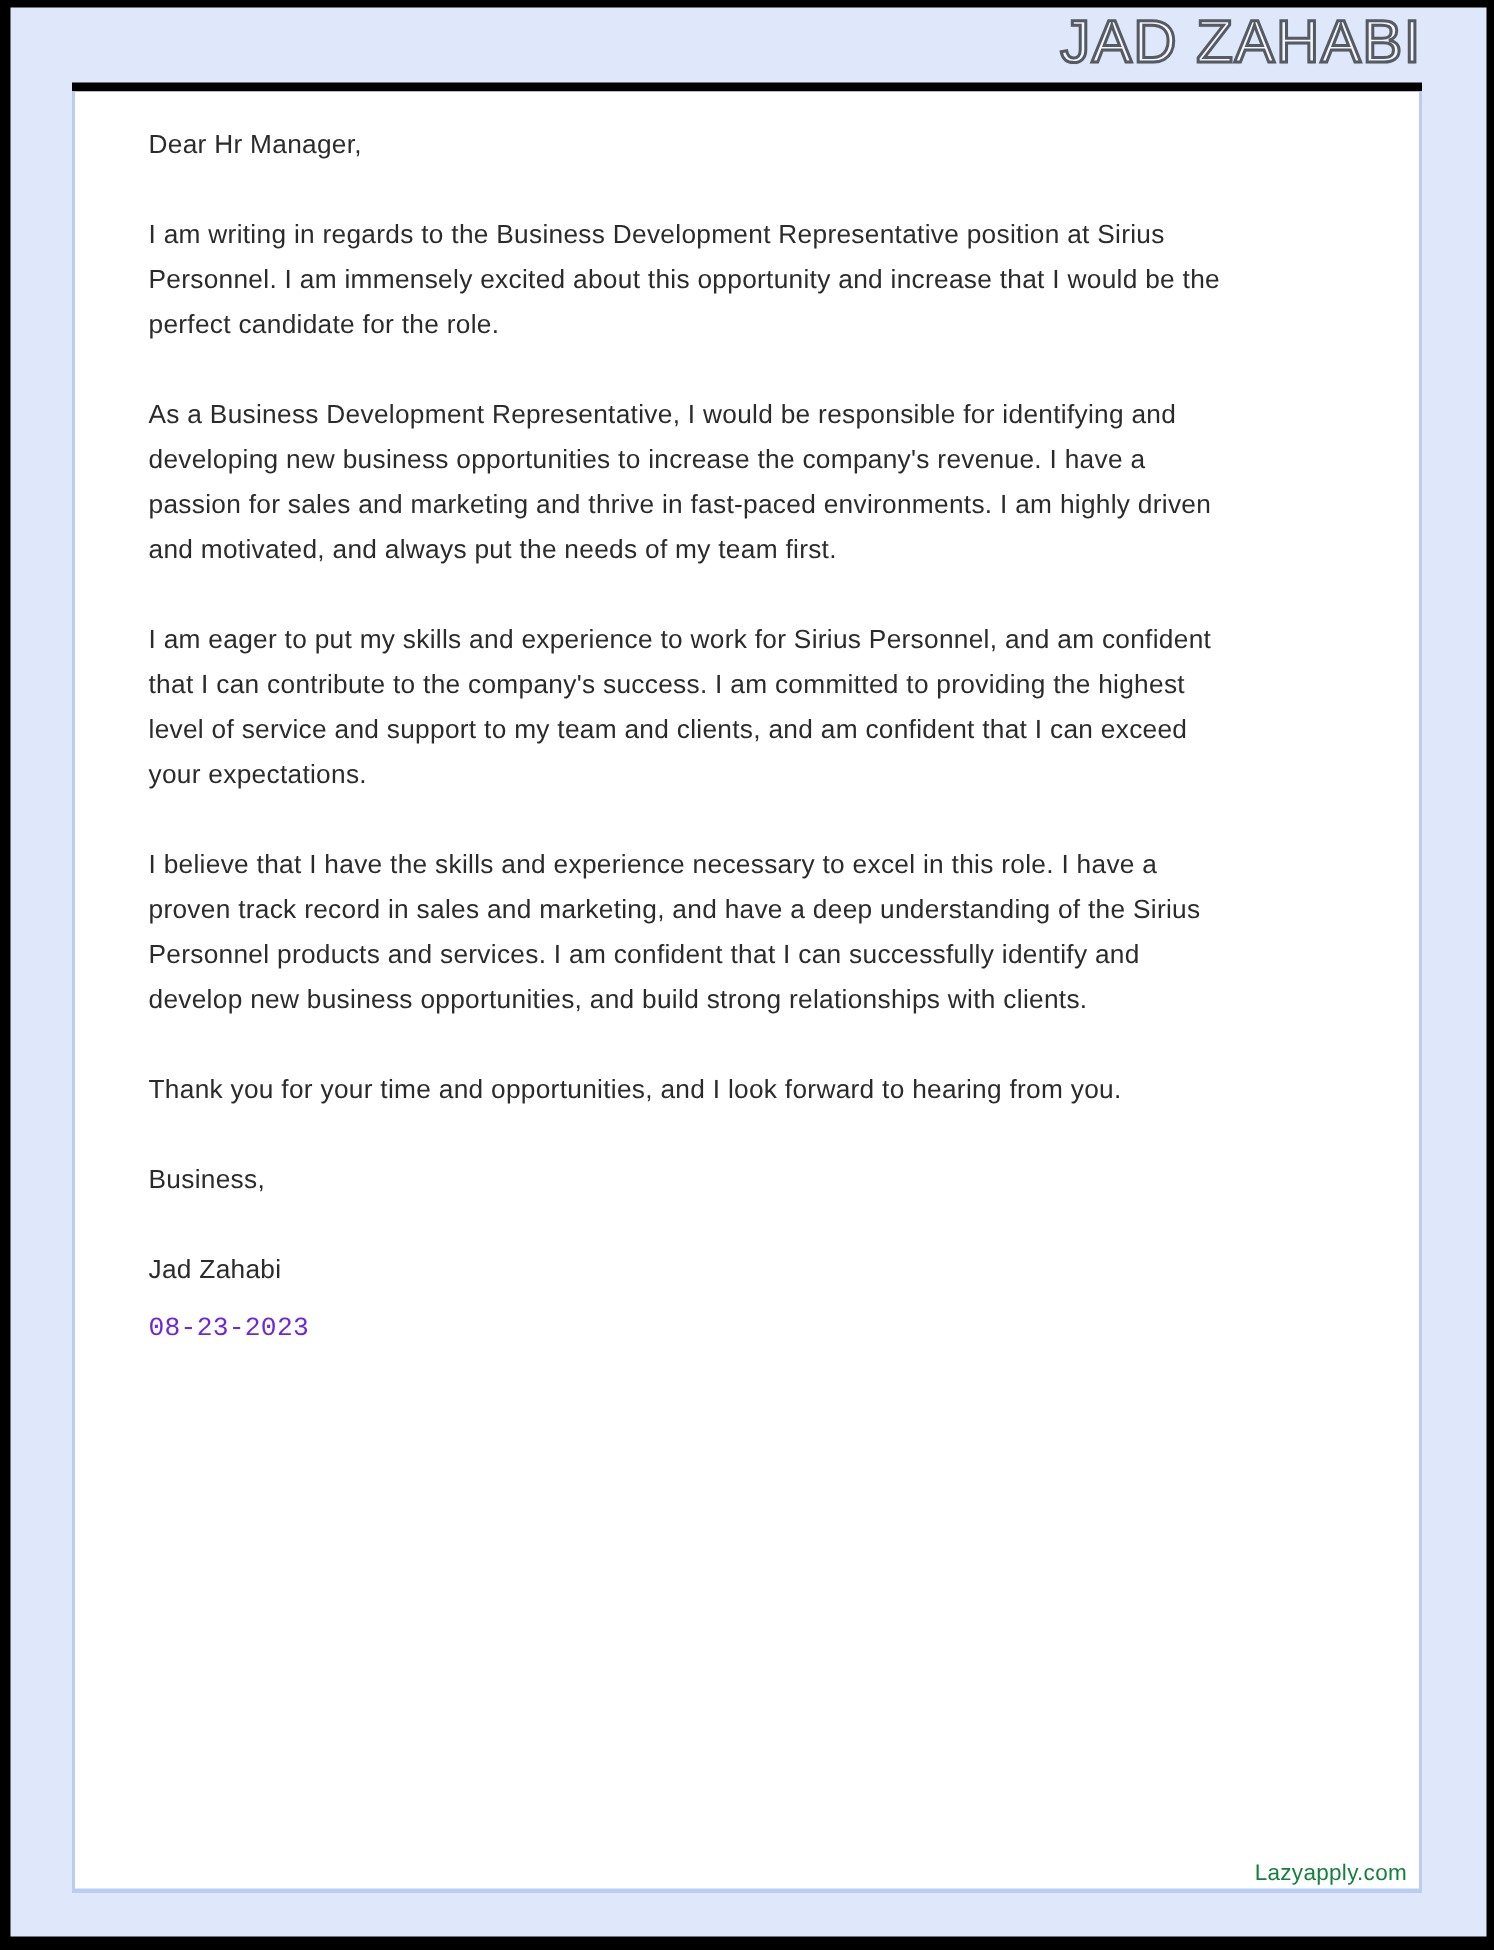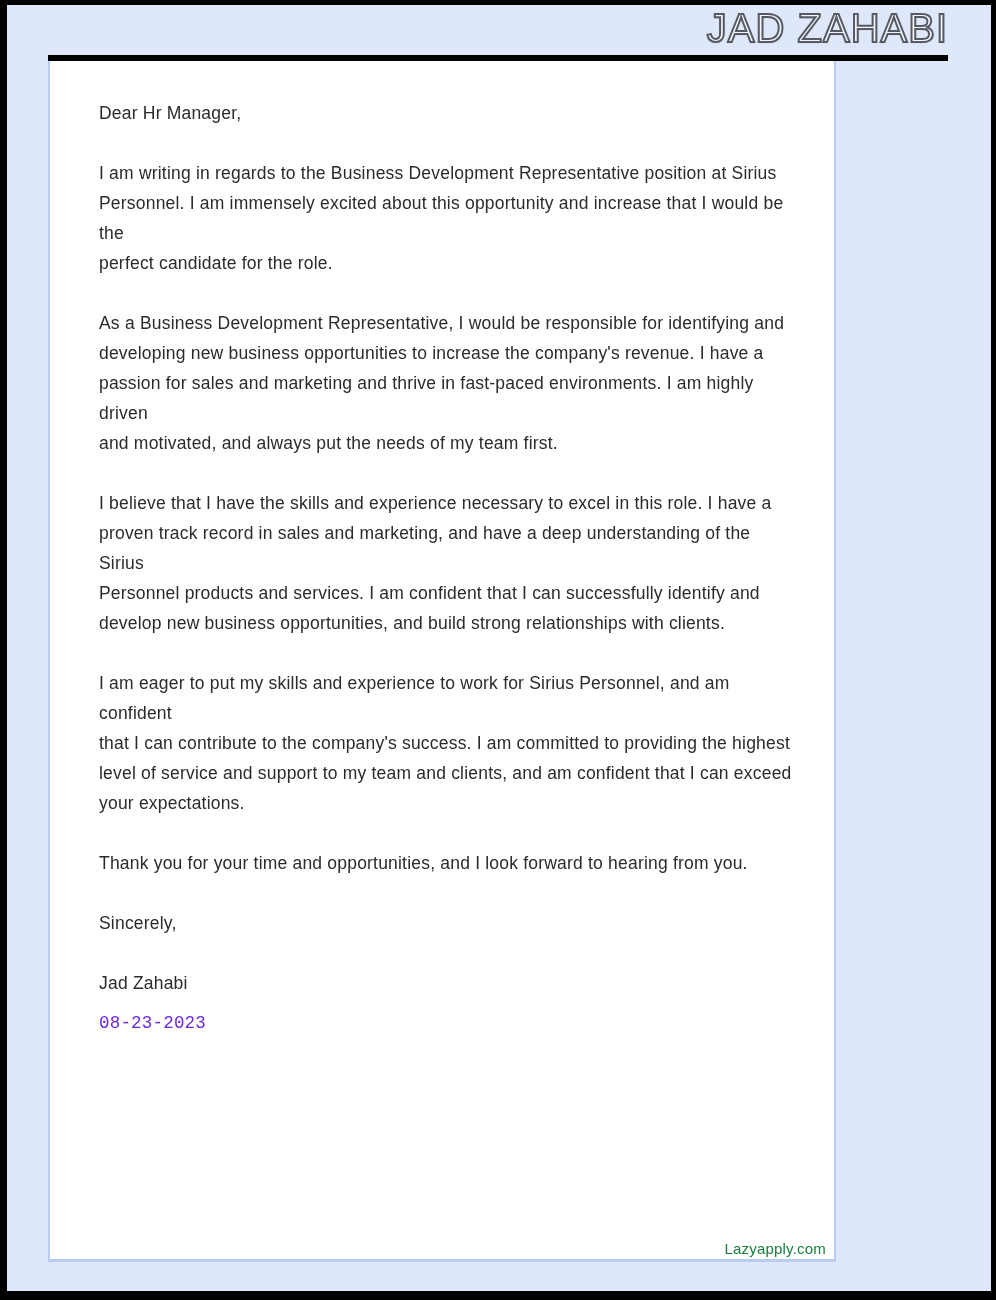--- a/index.html
+++ b/index.html
@@ -32,26 +32,26 @@
     left: 48px; top: 55px;
     width: 900px;
   }
   .page-topline {
     height: 6px;
     width: 100%;
     background: #000000;
   }
   .page-body {
     box-sizing: border-box;
-    width: 788px; height: 1201px;
+    width: 900px; height: 1201px;
     background: #ffffff;
     border-left: 2px solid #b9cdf2;
     border-right: 2px solid #b9cdf2;
     border-bottom: 3px solid #b9cdf2;
-    padding: 37px 40px 0 49px;
+    padding: 20px 40px 0 49px;
     position: relative;
   }
   .letter-text {
     font-size: 17.5px;
     line-height: 30px;
     color: #2b2b2b;
     letter-spacing: 0.2px;
   }
   .para {
     margin: 0 0 30px 0;
@@ -89,33 +89,33 @@
 
     <p class="para">I am writing in regards to the Business Development Representative position at Sirius
 Personnel. I am immensely excited about this opportunity and increase that I would be the
 perfect candidate for the role.</p>
 
     <p class="para">As a Business Development Representative, I would be responsible for identifying and
 developing new business opportunities to increase the company's revenue. I have a
 passion for sales and marketing and thrive in fast-paced environments. I am highly driven
 and motivated, and always put the needs of my team first.</p>
 
+    <p class="para">I am eager to put my skills and experience to work for Sirius Personnel, and am confident
+that I can contribute to the company's success. I am committed to providing the highest
+level of service and support to my team and clients, and am confident that I can exceed
+your expectations.</p>
+
     <p class="para">I believe that I have the skills and experience necessary to excel in this role. I have a
 proven track record in sales and marketing, and have a deep understanding of the Sirius
 Personnel products and services. I am confident that I can successfully identify and
 develop new business opportunities, and build strong relationships with clients.</p>
 
-    <p class="para">I am eager to put my skills and experience to work for Sirius Personnel, and am confident
-that I can contribute to the company's success. I am committed to providing the highest
-level of service and support to my team and clients, and am confident that I can exceed
-your expectations.</p>
-
     <p class="para">Thank you for your time and opportunities, and I look forward to hearing from you.</p>
 
-    <p class="para">Sincerely,</p>
+    <p class="para">Business,</p>
 
     <p class="para signature-block">Jad Zahabi</p>
 
     <p class="date-link">08-23-2023</p>
 
     <div class="footer-brand">Lazyapply.com</div>
   </div>
 </div>
 
 </body></html>

